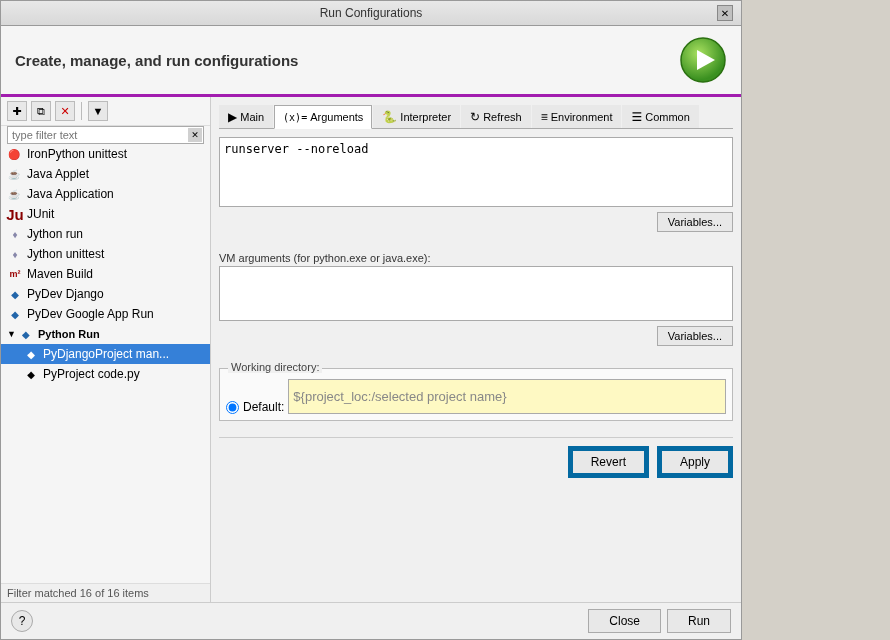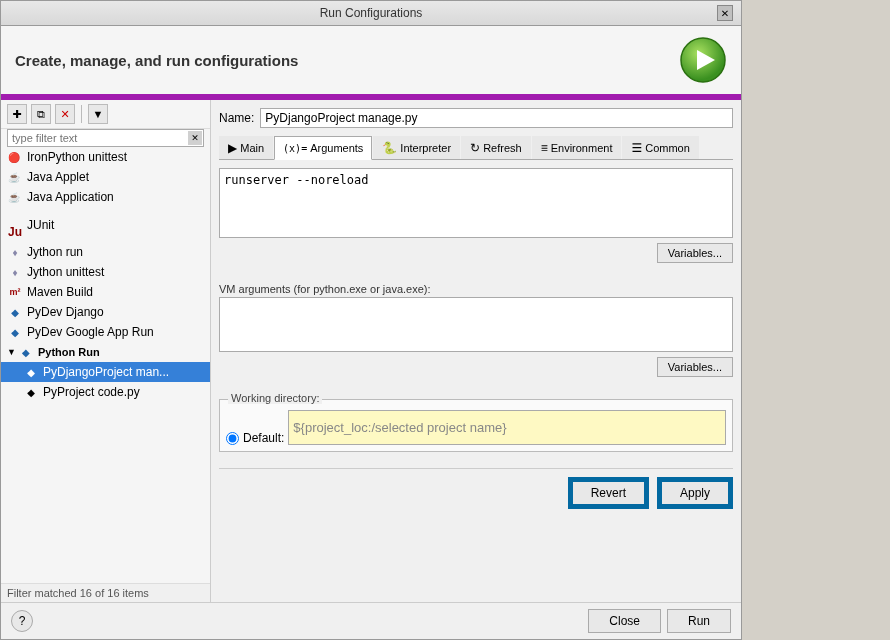--- a/index.html
+++ b/index.html
@@ -45,21 +45,21 @@
       border: 1px solid #888;
       cursor: pointer;
       display: flex;
       align-items: center;
       justify-content: center;
       font-size: 10px;
     }
 
     .header-area {
       background: #f5f5f5;
-      border-bottom: 6px solid #a21caf;
+      border-bottom: 3px solid #a21caf;
       padding: 10px 14px;
       display: flex;
       align-items: center;
       justify-content: space-between;
     }
 
     .header-title {
       font-size: 15px;
       font-weight: bold;
       color: #333;
@@ -438,21 +438,21 @@
         </div>
         <div class="tree-item">
           <span class="tree-item-icon">☕</span>
           <span>Java Applet</span>
         </div>
         <div class="tree-item">
           <span class="tree-item-icon">☕</span>
           <span>Java Application</span>
         </div>
         <div class="tree-item">
-          <span class="tree-item-icon" style="font-size:12px;font-weight:bold;color:#800;margin-top:15px;">Ju</span>
+          <span class="tree-item-icon" style="font-size:15px;font-weight:bold;color:#800;">Ju</span>
           <span>JUnit</span>
         </div>
         <div class="tree-item">
           <span class="tree-item-icon icon-jython">♦</span>
           <span>Jython run</span>
         </div>
         <div class="tree-item">
           <span class="tree-item-icon icon-jython">♦</span>
           <span>Jython unittest</span>
         </div>
@@ -481,24 +481,20 @@
           <span class="tree-item-icon">◆</span>
           <span>PyProject code.py</span>
         </div>
 
       </div>
       <div class="filter-status">Filter matched 16 of 16 items</div>
     </div>
 
     <div class="right-panel">
 
-      <div class="name-row">
-        <span class="name-label">Name:</span>
-        <input class="name-input" type="text" value="PyDjangoProject manage.py" style="">
-      </div>
 
       <div class="tabs-bar">
         <div class="tab">
           <span class="tab-icon">▶</span>
           <span>Main</span>
         </div>
         <div class="tab active">
           <span class="tab-icon" style="font-family:monospace;font-size:10px;">(x)=</span>
           <span>Arguments</span>
         </div>

